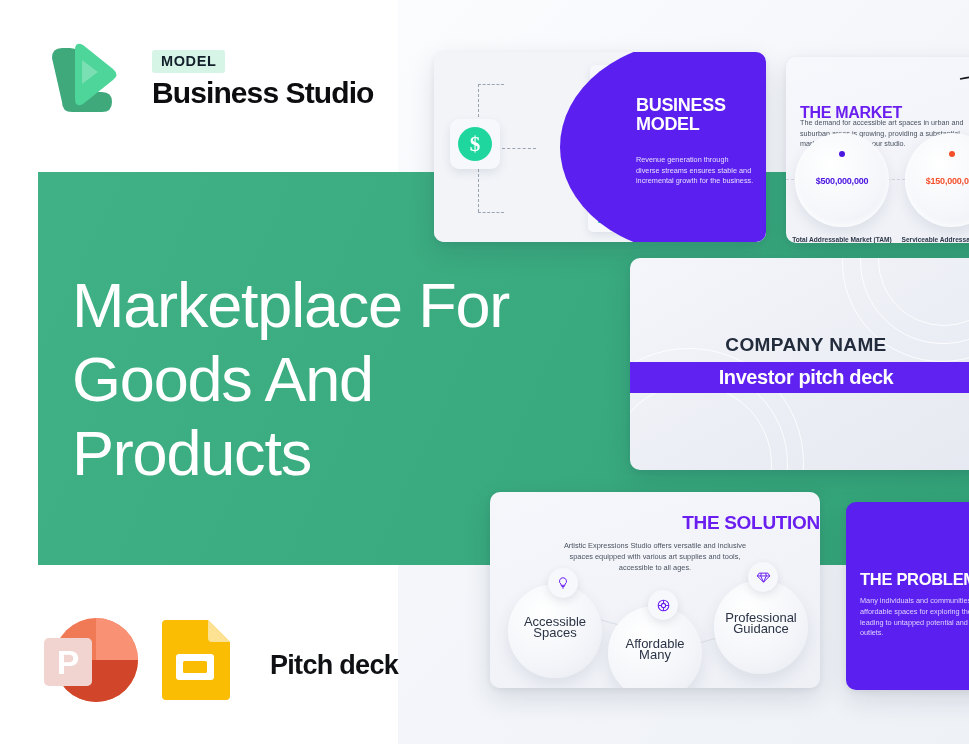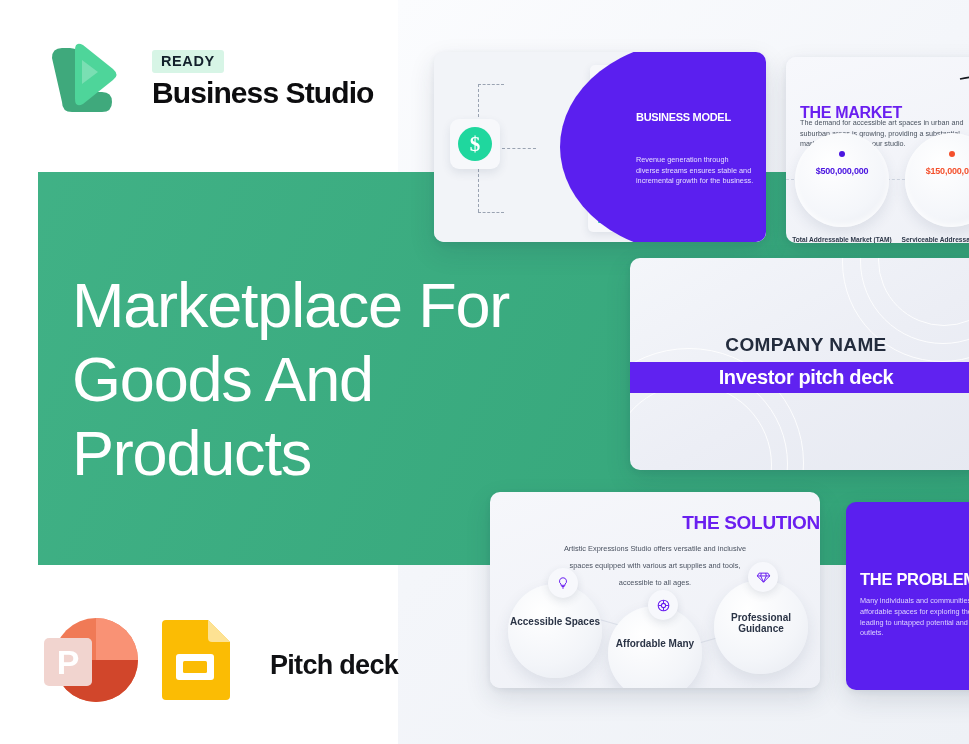--- a/index.html
+++ b/index.html
@@ -67,22 +67,22 @@
   }
 
   
   #slide-business { left: 434px; top: 52px; width: 332px; height: 190px; }
   #slide-business .bm-left { position:absolute; inset:0; background:#f2f4f8; }
   #slide-business .bm-blob {
     position: absolute; right: 0; top: -12px; width: 206px; height: 214px;
     background: #5b1fef; border-radius: 140px 0 0 140px / 110px 0 0 110px;
   }
   .bm-title {
-    position: absolute; right: 12px; top: 56px; width: 118px;
-    color: #fff; font-size: 11px; font-weight: 700; line-height: 19px; letter-spacing: -.3px;
+    position: absolute; right: 12px; top: 44px; width: 118px;
+    color: #fff; font-size: 18px; font-weight: 700; line-height: 19px; letter-spacing: -.3px;
   }
   .bm-sub {
     position: absolute; right: 12px; top: 103px; width: 118px;
     color: #e4dcff; font-size: 7.3px; line-height: 10.5px;
   }
   .bm-chip {
     position: absolute; background: #f7f8fb; border-radius: 5px;
     box-shadow: 0 3px 8px rgba(40,55,85,.10);
     padding: 6px 10px 9px;
   }
@@ -113,21 +113,21 @@
       line-height:10.6px; color:#49525f;margin-top:24px; }
   .mk-arrow { position:absolute; left:172px; top:16px; width:64px; height:38px; }
   .mk-circle {
     position:absolute; width:94px; height:94px; border-radius:50%;
     background: radial-gradient(circle at 38% 32%, #ffffff 0%, #f4f6fa 62%, #e7eaf1 100%);
     box-shadow: 0 6px 14px rgba(40,55,85,.10), inset 0 -2px 6px rgba(255,255,255,.9);
   }
   #mk-c1 { left: 9px; top: 76px; }
   #mk-c2 { left: 119px; top: 76px; }
   .mk-dot { position:absolute; top:18px; left:50%; margin-left:-3px; width:6px; height:6px; border-radius:50%; }
-  .mk-val { position:absolute; top:33px; left:0; width:100%; text-align:center;
+  .mk-val { position:absolute; top:43px; left:0; width:100%; text-align:center;
       font-size:9px; font-weight:700; letter-spacing:-.2px; }
   .mk-cap { position:absolute; width:110px; text-align:center; font-size:6.6px;
       font-weight:700; color:#2d3748; line-height:9px; }
   #mk-cap1 { left:1px; top:178px; }
   #mk-cap2 { left:111px; top:178px; }
 
   
   #slide-company { left: 630px; top: 258px; width: 352px; height: 212px;
       background: linear-gradient(150deg,#f4f6fa 0%, #eceef5 55%, #e6e9f1 100%); }
   .cn-rings { position:absolute; inset:0; overflow:hidden; }
@@ -137,28 +137,28 @@
   .cn-band { position:absolute; left:0; top:104px; width:100%; height:31px; background:#6022f0; }
   .cn-band span { display:block; line-height:31px; text-align:center; color:#fff;
       font-size:20px; font-weight:700; letter-spacing:-.4px; }
 
   
   #slide-solution { left: 490px; top: 492px; width: 330px; height: 196px;
       background: linear-gradient(160deg,#f6f7fb 0%, #eef0f6 100%); }
   .sl-title { position:absolute; left:0; top:20px; width:100%; text-align:right;
       font-size:19px; font-weight:700; color:#6a1ff0; letter-spacing:-.3px; }
   .sl-para { position:absolute; left:50%; margin-left:-95px; top:48px; width:190px;
-      text-align:center; font-size:7.4px; line-height:17px; color:#4a5260; }
+      text-align:center; font-size:7.4px; line-height:11px; color:#4a5260; }
   .sl-node {
     position:absolute; border-radius:50%;
     background: radial-gradient(circle at 36% 30%, #ffffff 0%, #f3f5f9 60%, #e6e9f0 100%);
     box-shadow: 0 7px 16px rgba(40,55,85,.10);
   }
   .sl-node span { position:absolute; left:0; width:100%; text-align:center;
-      font-size:10px; font-weight:700; color:#2b3446; line-height:11px; }
+      font-size:13px; font-weight:400; color:#2b3446; line-height:11px; }
   .sl-bubble {
     position:absolute; width:30px; height:30px; border-radius:50%;
     background:#f7f8fc; box-shadow:0 3px 8px rgba(40,55,85,.12);
     display:flex; align-items:center; justify-content:center;
   }
   .sl-link { position:absolute; border-bottom:1px solid #dde1ea; }
 
   
   #slide-problem { left: 846px; top: 502px; width: 190px; height: 188px; background:#5b1fef; }
   .pb-title { position:absolute; left:14px; top:68px; font-size:16.5px; font-weight:700;
@@ -173,21 +173,21 @@
 
   <div class="wash"></div>
   <div class="green-panel"></div>
 
   <div class="logo-wrap">
     <svg class="logo-mark" viewBox="0 0 78 82">
       <path d="M10 20 q0-10 10-10 h8 q10 0 10 10 v34 h22 q10 0 10 10 v0 q0 10-10 10 h-30 q-10 0-10-10 z" fill="#3fa97c"></path>
       <path d="M33 12 q0-9 8-5 l30 24 q7 6 0 11 l-30 24 q-8 4-8-5 z" fill="#4ed59a"></path>
       <path d="M40 46 l16-12 -16-12 z" fill="#9fe8c8" opacity=".55"></path>
     </svg>
-    <div class="brand-badge">READY</div>
+    <div class="brand-badge">MODEL</div>
     <div class="brand-name">Business Studio</div>
   </div>
 
   <div class="hero-title">Marketplace For Goods And Products</div>
 
   <div class="slide" id="slide-business">
     <div class="bm-left"></div>
 
     <div class="dash-v" style="left:44px; top:32px; height:128px;"></div>
     <div class="dash-h" style="left:44px; top:32px; width:26px;"></div>

